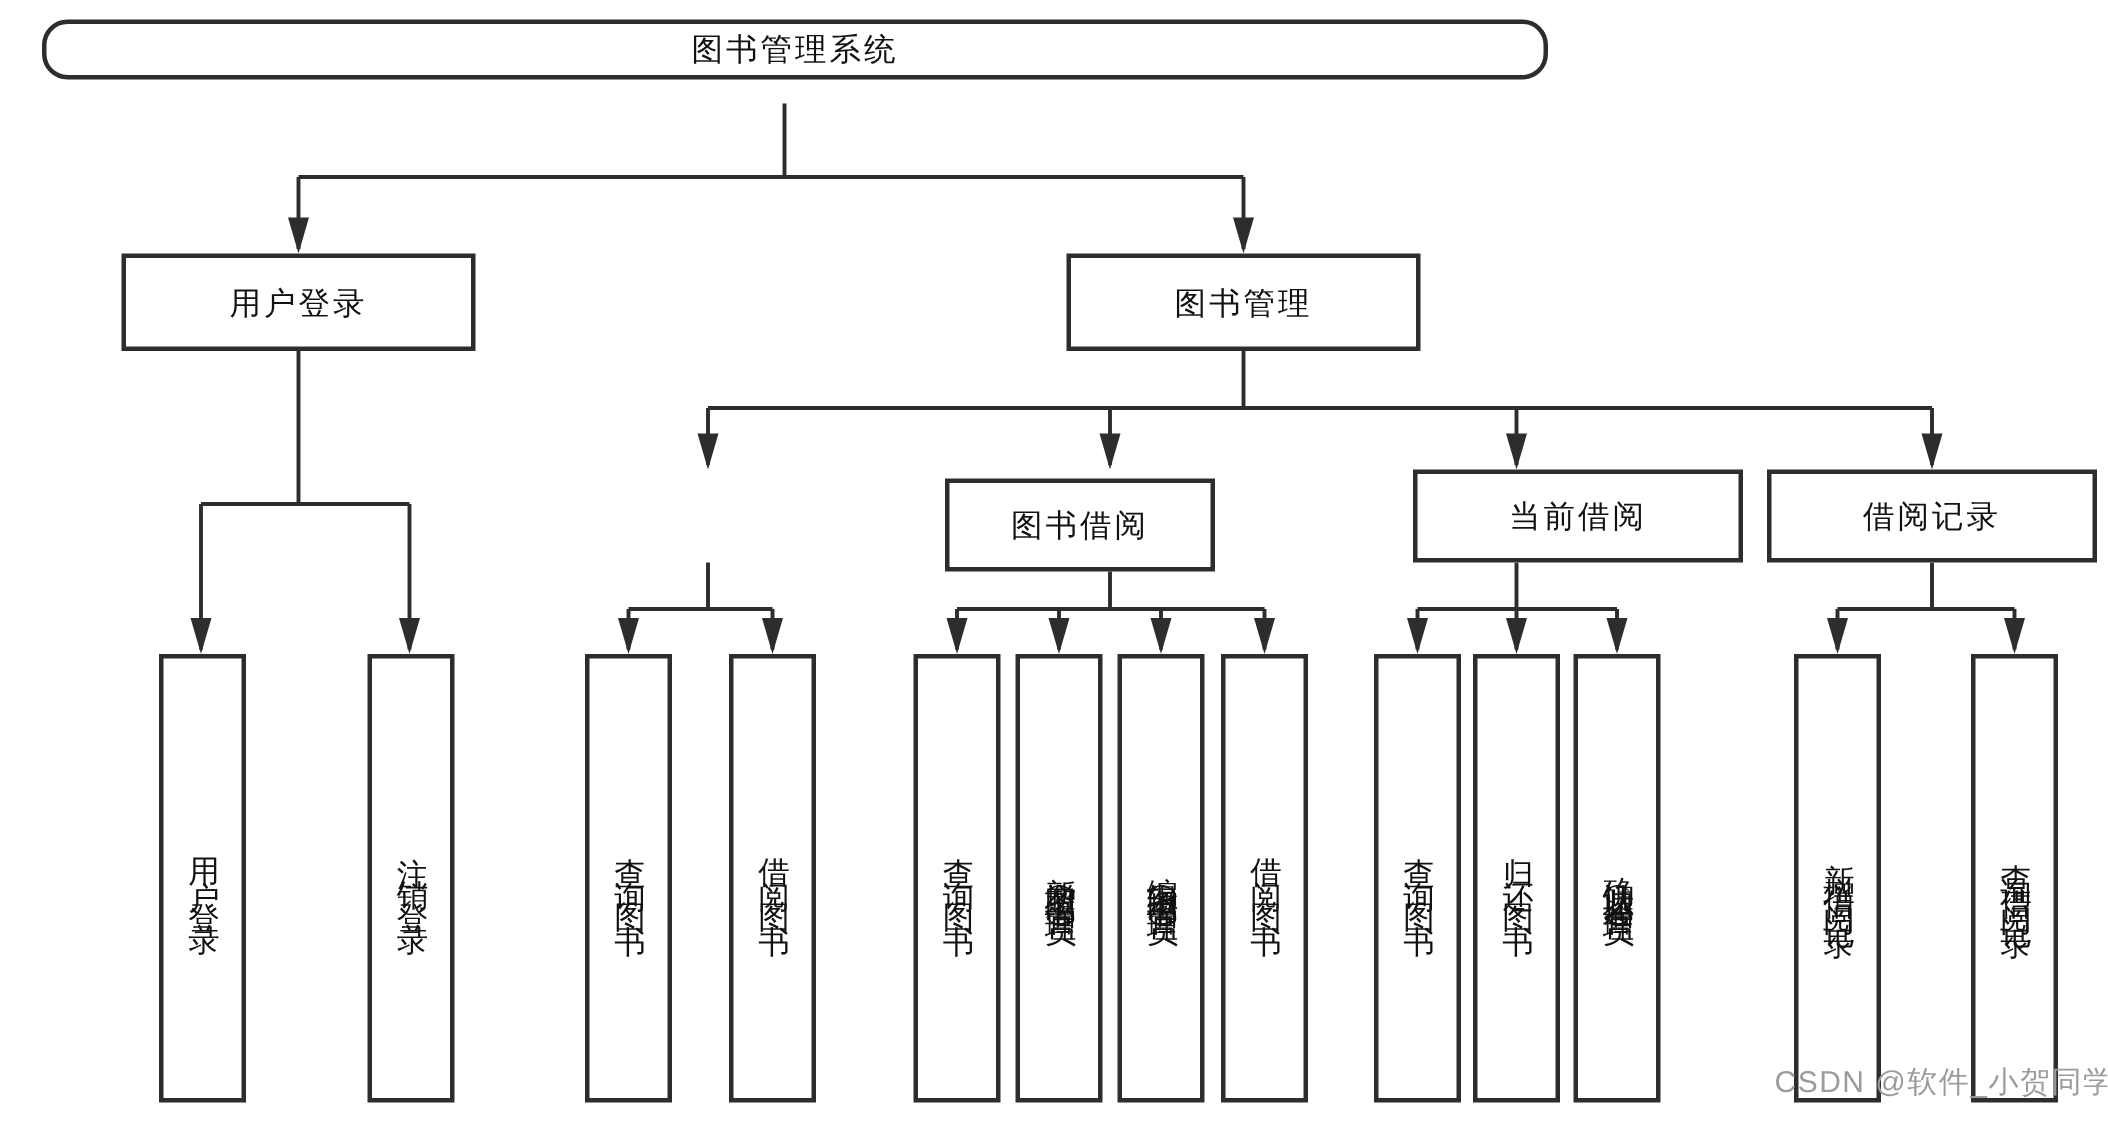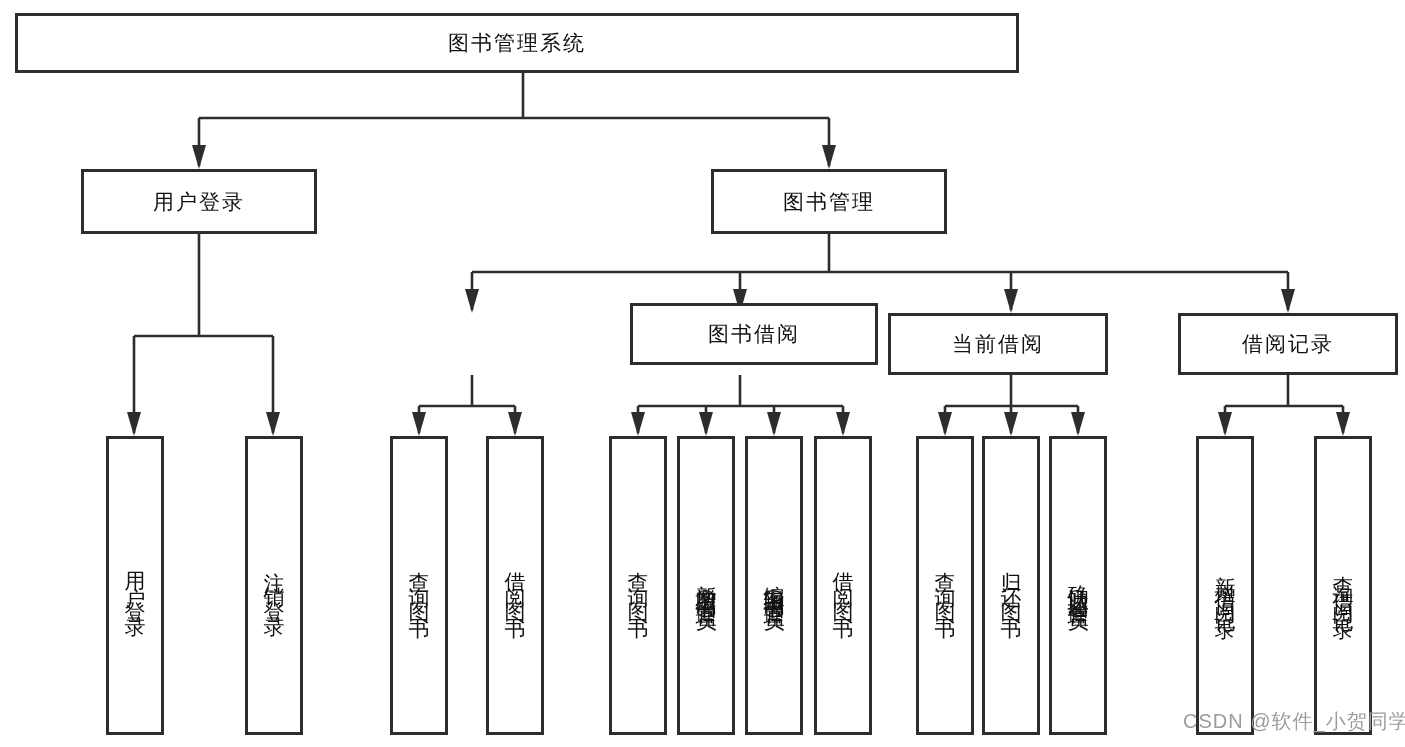--- a/index.html
+++ b/index.html
@@ -56,35 +56,35 @@
       <polygon points="767,412 781,412 774,436"></polygon>
       <polygon points="836,412 850,412 843,436"></polygon>
       <polygon points="938,412 952,412 945,436"></polygon>
       <polygon points="1004,412 1018,412 1011,436"></polygon>
       <polygon points="1071,412 1085,412 1078,436"></polygon>
       <polygon points="1218,412 1232,412 1225,436"></polygon>
       <polygon points="1336,412 1350,412 1343,436"></polygon>
     </g>
   </svg>
 
-  <div class="node h-node" style="left:15px;top:13px;width:1004px;height:60px;">
+  <div class="node h-node" style="left:28px;top:13px;width:1004px;height:40px;border-radius:17px;">
     <span>图书管理系统</span>
   </div>
 
   <div class="node h-node" style="left:81px;top:169px;width:236px;height:65px;">
     <span>用户登录</span>
   </div>
   <div class="node h-node" style="left:711px;top:169px;width:236px;height:65px;">
     <span>图书管理</span>
   </div>
 
-  <div class="node h-node" style="left:630px;top:303px;width:248px;height:62px;">
+  <div class="node h-node" style="left:630px;top:319px;width:180px;height:62px;">
     <span>图书借阅</span>
   </div>
-  <div class="node h-node" style="left:888px;top:313px;width:220px;height:62px;">
+  <div class="node h-node" style="left:942px;top:313px;width:220px;height:62px;">
     <span>当前借阅</span>
   </div>
   <div class="node h-node" style="left:1178px;top:313px;width:220px;height:62px;">
     <span>借阅记录</span>
   </div>
 
   <div class="node v-node ls" style="left:106px;top:436px;width:58px;height:299px;">
     <span>用户登录</span>
   </div>
   <div class="node v-node ls" style="left:245px;top:436px;width:58px;height:299px;">

